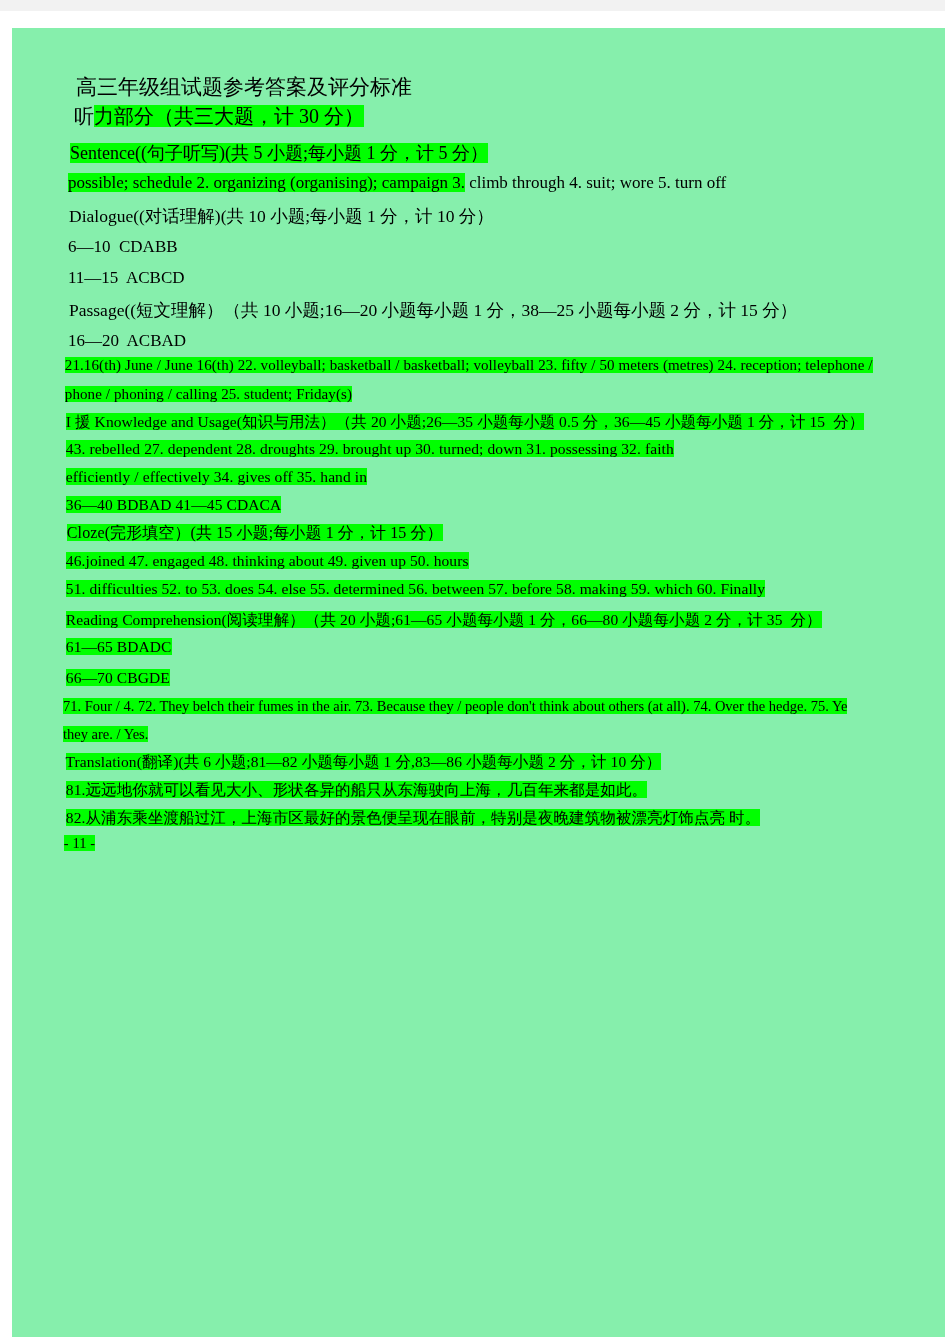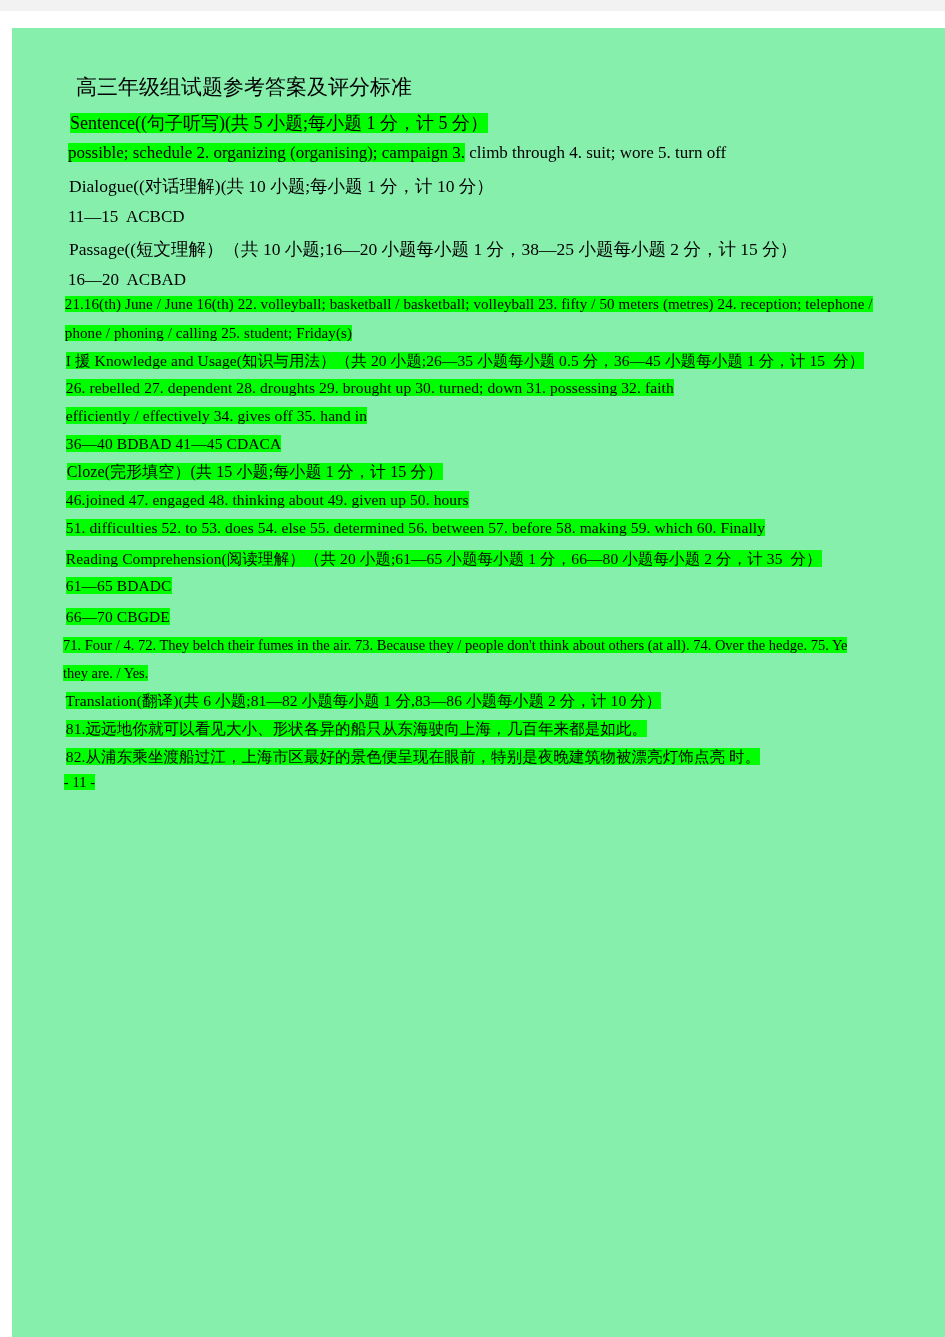--- a/index.html
+++ b/index.html
@@ -102,35 +102,41 @@
     <div class="doc">
 
       <div class="line l-title clip-top" style="height:24px;line-height:24px;color:#3b3b3b;">
         
       </div>
 
       <div class="line l-head" style="height:33px;line-height:33px;font-size:21px;">
         <span>高三年级组试题参考答案及评分标准</span>
       </div>
 
+      <div class="line l-sub" style="height:30px;line-height:30px;font-size:20px;">
+        <span>听</span><span class="hl">力部分（共三大题，计 30 分）</span>
+      </div>
 
       <div class="spacer-sm"></div>
 
       <div class="line l-body" style="height:31px;line-height:31px;font-size:18px;">
         <span class="hl">Sentence((句子听写)(共 5 小题;每小题 1 分，计 5 分）</span>
       </div>
 
       <div class="line l-body" style="height:30px;line-height:30px;font-size:17px;">
         <span class="hl">possible; schedule 2. organizing (organising); campaign 3.</span><span> climb through 4. suit; wore 5. turn off</span>
       </div>
 
       <div class="line l-body" style="height:32px;line-height:32px;font-size:17.5px;">
         <span>Dialogue((对话理解)(共 10 小题;每小题 1 分，计 10 分）</span>
       </div>
 
+      <div class="line l-body" style="height:31px;line-height:31px;font-size:17px;">
+        <span>6—10  CDABB</span>
+      </div>
 
       <div class="line l-body" style="height:31px;line-height:31px;font-size:17px;">
         <span>11—15  ACBCD</span>
       </div>
 
       <div class="line l-body" style="height:32px;line-height:32px;font-size:17.5px;">
         <span>Passage((短文理解）（共 10 小题;16—20 小题每小题 1 分，38—25 小题每小题 2 分，计 15 分）</span>
       </div>
 
       <div class="line l-body" style="height:31px;line-height:31px;font-size:17px;">
@@ -144,21 +150,21 @@
       <div class="line l-dense" style="height:28px;line-height:28px;">
         <span class="hl">phone / phoning / calling 25. student; Friday(s)</span>
       </div>
 
 
       <div class="line l-dense" style="height:28px;line-height:28px;font-size:15.5px;">
         <span class="hl">I 援 Knowledge and Usage(知识与用法）（共 20 小题;26—35 小题每小题 0.5 分，36—45 小题每小题 1 分，计 15  分）</span>
       </div>
 
       <div class="line l-dense" style="height:27px;line-height:27px;font-size:15.5px;">
-        <span class="hl">26. rebelled 27. dependent 28. droughts 29. brought up 30. turned; down 31. possessing 32. faith</span>
+        <span class="hl">43. rebelled 27. dependent 28. droughts 29. brought up 30. turned; down 31. possessing 32. faith</span>
       </div>
 
       <div class="line l-dense" style="height:28px;line-height:28px;font-size:15.5px;">
         <span class="hl">efficiently / effectively 34. gives off 35. hand in</span>
       </div>
 
       <div class="line l-dense" style="height:28px;line-height:28px;font-size:15.5px;">
         <span class="hl">36—40 BDBAD 41—45 CDACA</span>
       </div>
 

